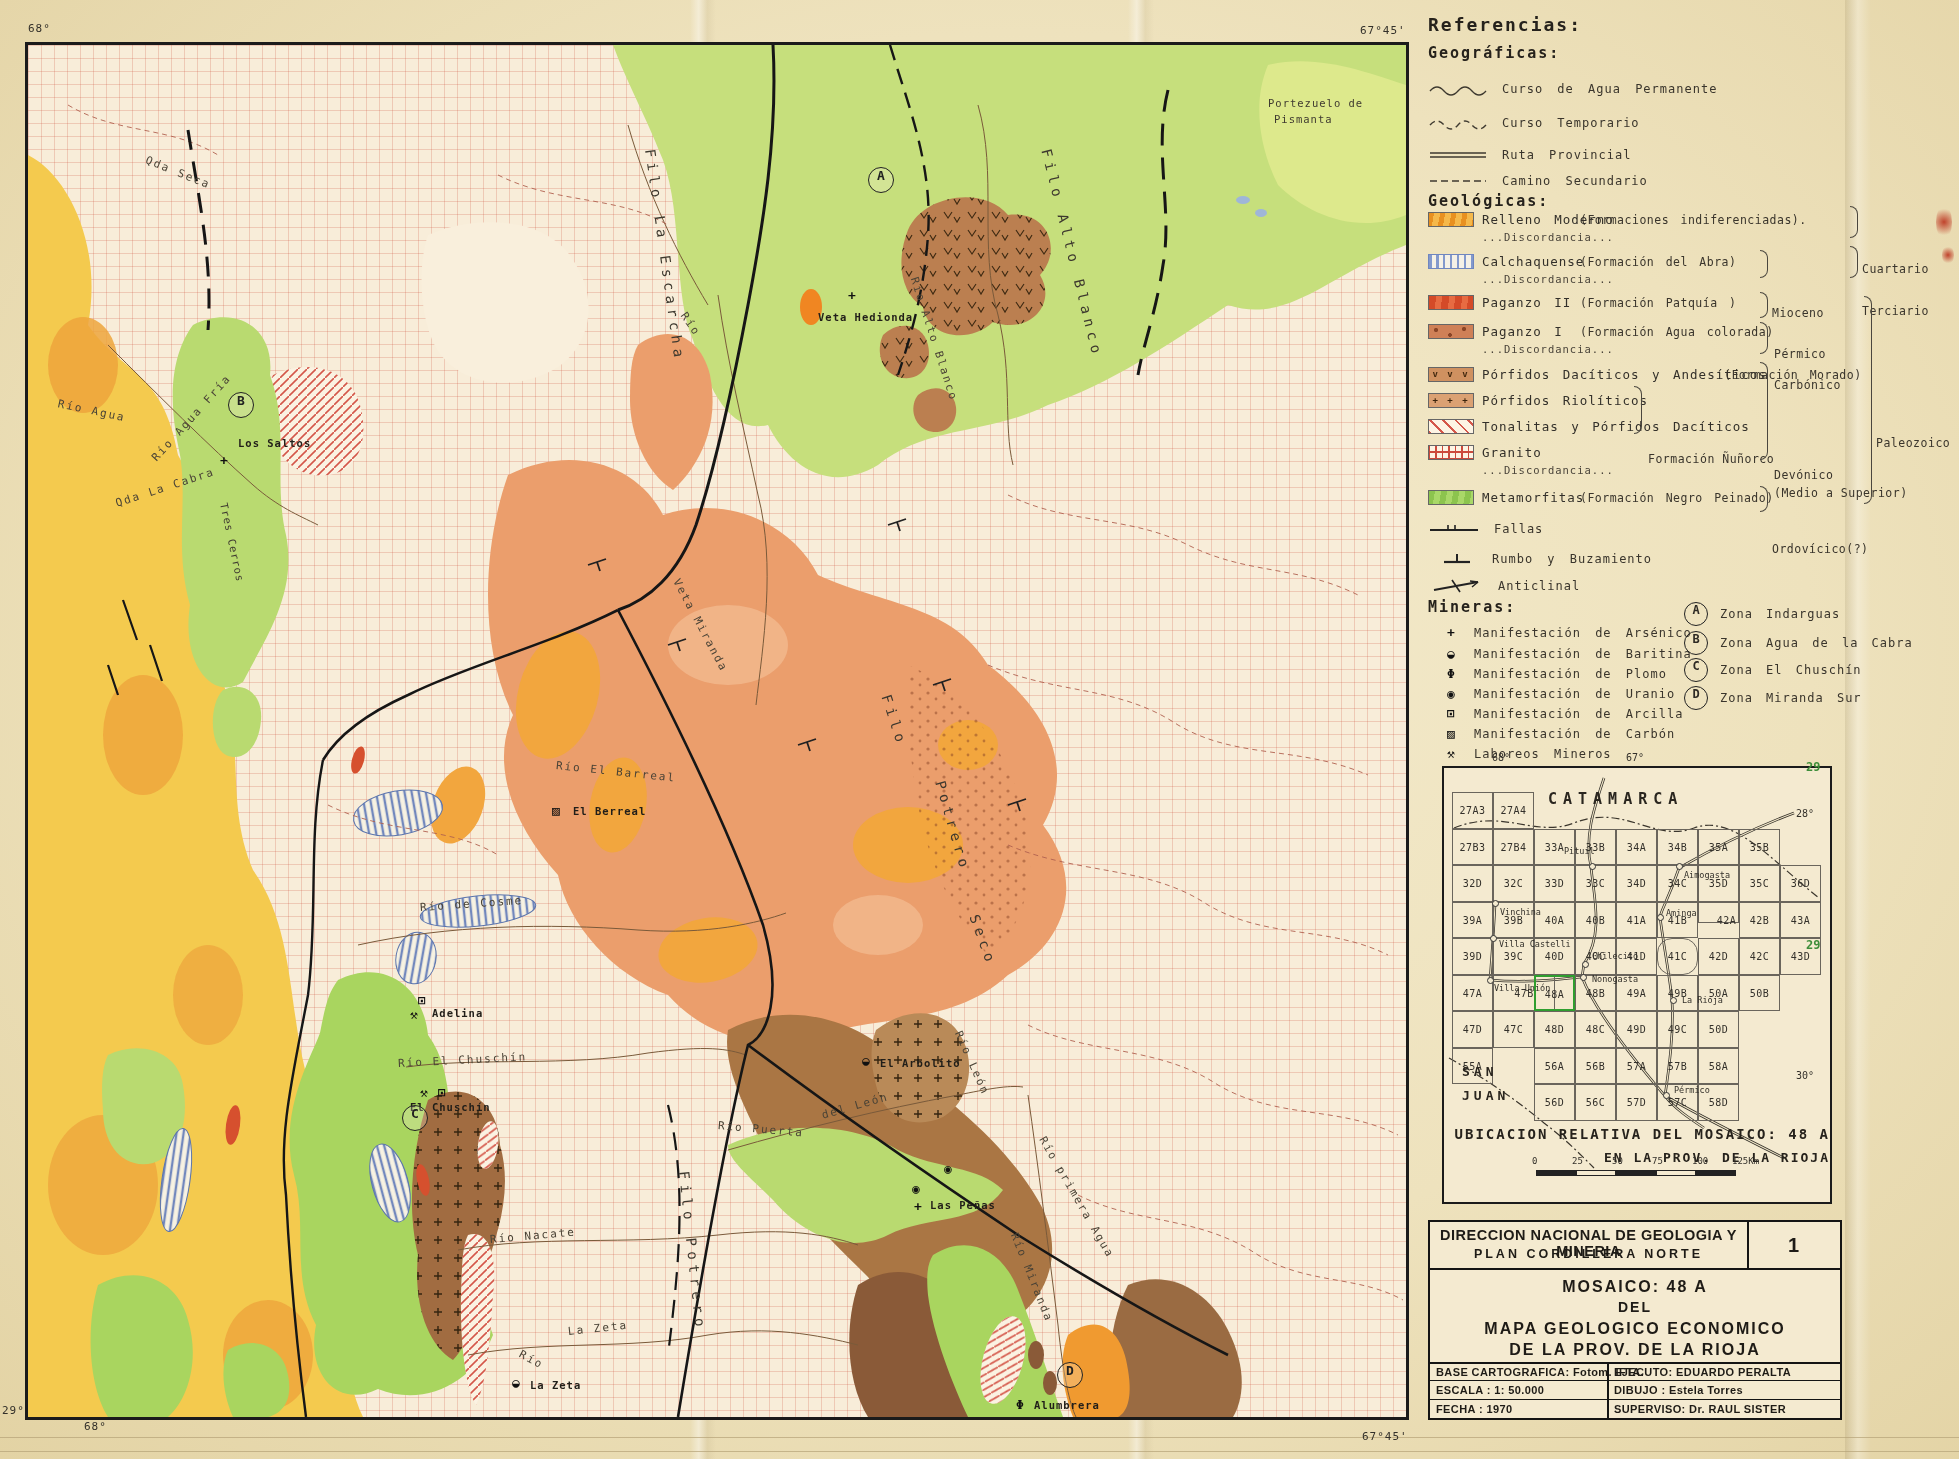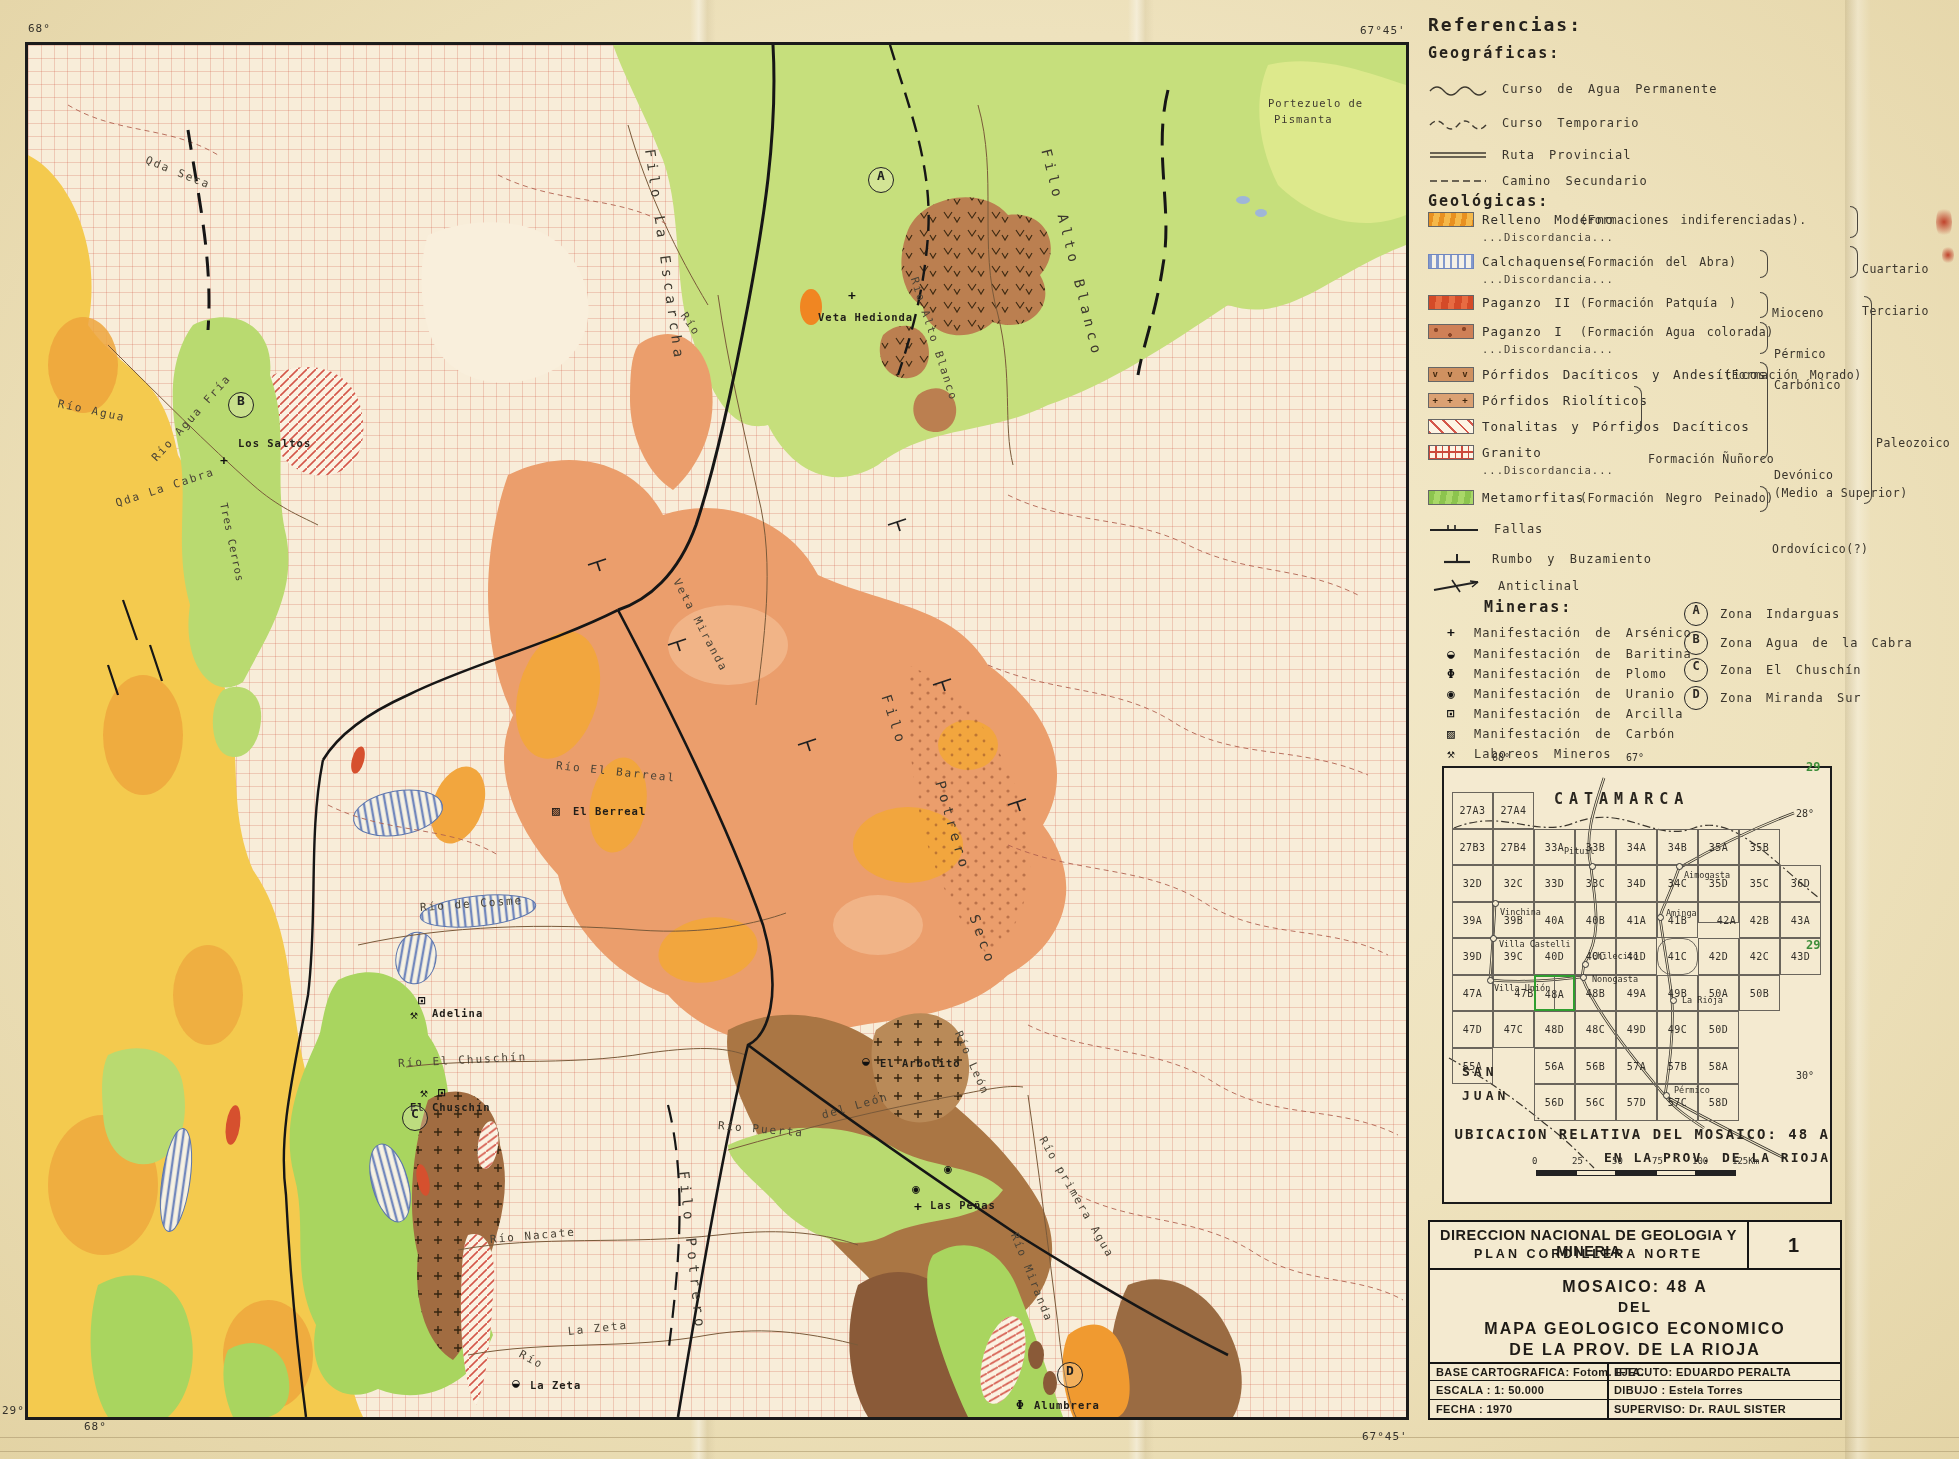--- a/index.html
+++ b/index.html
@@ -405,21 +405,21 @@
       </svg><span class="leg-label">Rumbo y Buzamiento</span>
   </div>
   <div class="leg-row" style="left:1432px;top:575px">
     <svg width="54" height="16">
         <path d="M2,12L46,4" stroke="#222" stroke-width="2.2" fill="none"></path>
         <path d="M20,2L28,14" stroke="#222" stroke-width="1.6"></path>
         <path d="M46,4l-8,-1M46,4l-6,5" stroke="#222" stroke-width="1.4" fill="none"></path>
       </svg><span class="leg-label">Anticlinal</span>
   </div>
 
-  <div class="leg-head h2" style="left:1484px;top:598px;position:absolute">Mineras:</div>
+  <div class="leg-head h2" style="left:1428px;top:598px;position:absolute">Mineras:</div>
   <div class="leg-row" style="left:1440px;top:622px"><span class="min-glyph">+</span><span class="leg-label">Manifestación de Arsénico</span></div>
   <div class="leg-row" style="left:1440px;top:643px"><span class="min-glyph">◒</span><span class="leg-label">Manifestación de Baritina</span></div>
   <div class="leg-row" style="left:1440px;top:663px"><span class="min-glyph">Φ</span><span class="leg-label">Manifestación de Plomo</span></div>
   <div class="leg-row" style="left:1440px;top:683px"><span class="min-glyph">◉</span><span class="leg-label">Manifestación de Uranio</span></div>
   <div class="leg-row" style="left:1440px;top:703px"><span class="min-glyph">⊡</span><span class="leg-label">Manifestación de Arcilla</span></div>
   <div class="leg-row" style="left:1440px;top:723px"><span class="min-glyph">▨</span><span class="leg-label">Manifestación de Carbón</span></div>
   <div class="leg-row" style="left:1440px;top:743px"><span class="min-glyph">⚒</span><span class="leg-label">Laboreos Mineros</span></div>
 
   <div class="leg-row" style="left:1684px;top:602px"><span class="zrow-circle">A</span><span class="zrow-label">Zona  Indarguas</span></div>
   <div class="leg-row" style="left:1684px;top:631px"><span class="zrow-circle">B</span><span class="zrow-label">Zona  Agua de la Cabra</span></div>
@@ -534,21 +534,21 @@
         <div class="icity-dot" style="left: 136px; top: 206px;"></div>
         <div class="icity" style="left: 148px; top: 206px;">Nonogasta</div>
         <div class="icity-dot" style="left: 213px; top: 146px;"></div>
         <div class="icity" style="left: 222px; top: 140px;">Aminga</div>
         <div class="icity-dot" style="left: 226px; top: 229px;"></div>
         <div class="icity" style="left: 238px; top: 227px;">La Rioja</div>
         <div class="icity-dot" style="left: 219px; top: 324px;"></div>
         <div class="icity" style="left: 230px; top: 317px;">Pérmico</div>
       </div>
     <div id="imap-ann">
-        <div class="iregion" style="left: 104px; top: 22px; font-size: 15px; letter-spacing: 6px; margin-left: 6px;">CATAMARCA</div>
+        <div class="iregion" style="left: 104px; top: 22px; font-size: 15px; letter-spacing: 6px;">CATAMARCA</div>
         <div class="iregion" style="left: 18px; top: 296px; font-size: 13px; letter-spacing: 4px;">SAN</div>
         <div class="iregion" style="left: 18px; top: 320px; font-size: 13px; letter-spacing: 4px;">JUAN</div>
         <div class="iann" style="left: 48px; top: -16px;">68°</div>
         <div class="iann" style="left: 182px; top: -16px;">67°</div>
         <div class="iann" style="left: 352px; top: 40px;">28°</div>
         <div class="iann" style="left: 352px; top: 302px;">30°</div>
         <div class="iann green" style="left: 362px; top: 170px;">29</div>
         <div class="iann green" style="left: 362px; top: -8px;">29</div>
       </div>
     <div class="imap-title" style="top:358px;font-size:14px">UBICACION RELATIVA DEL MOSAICO: 48 A</div>

